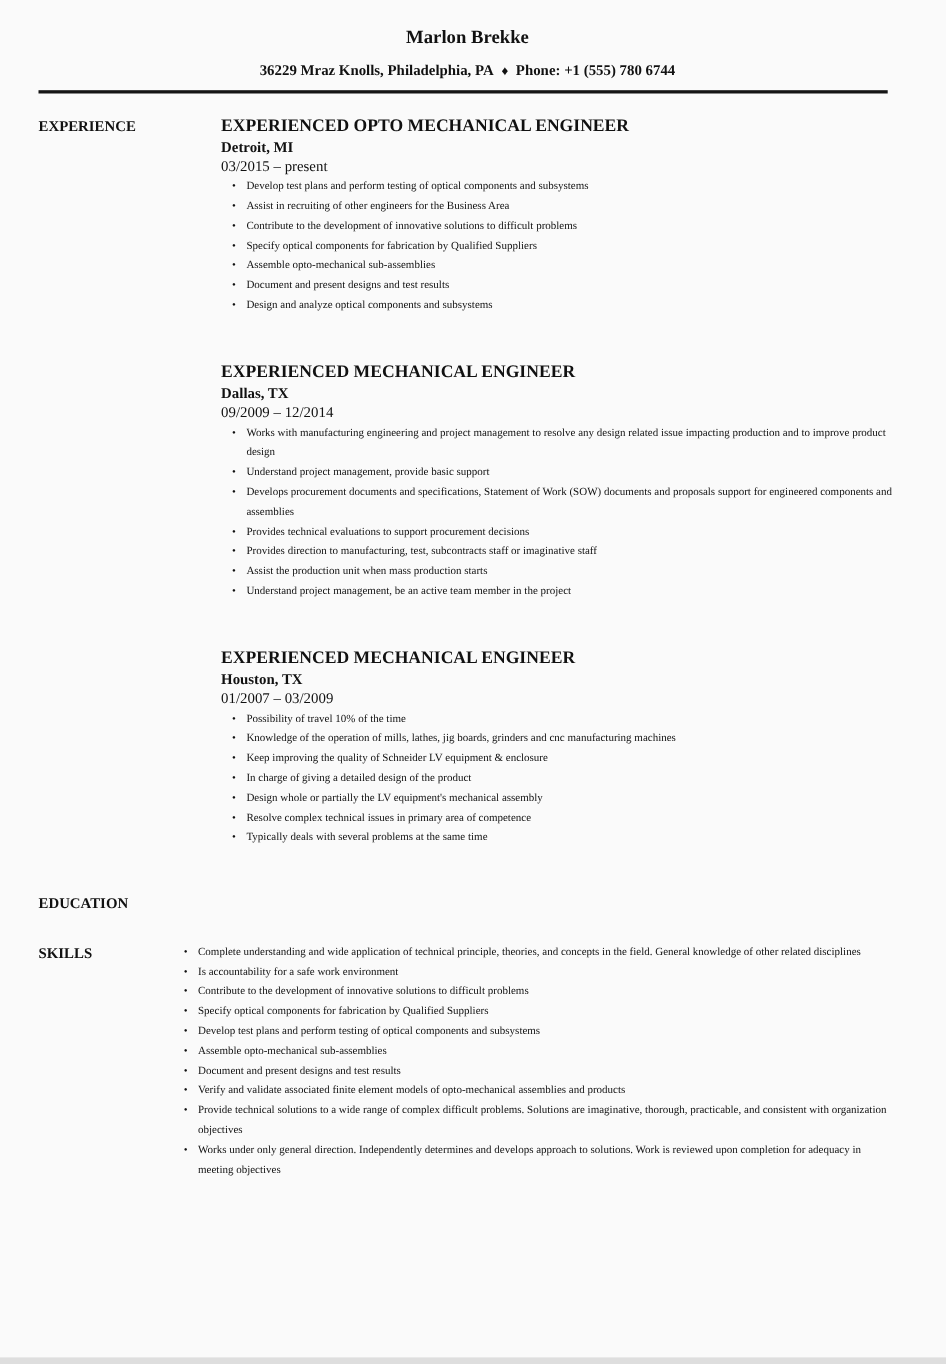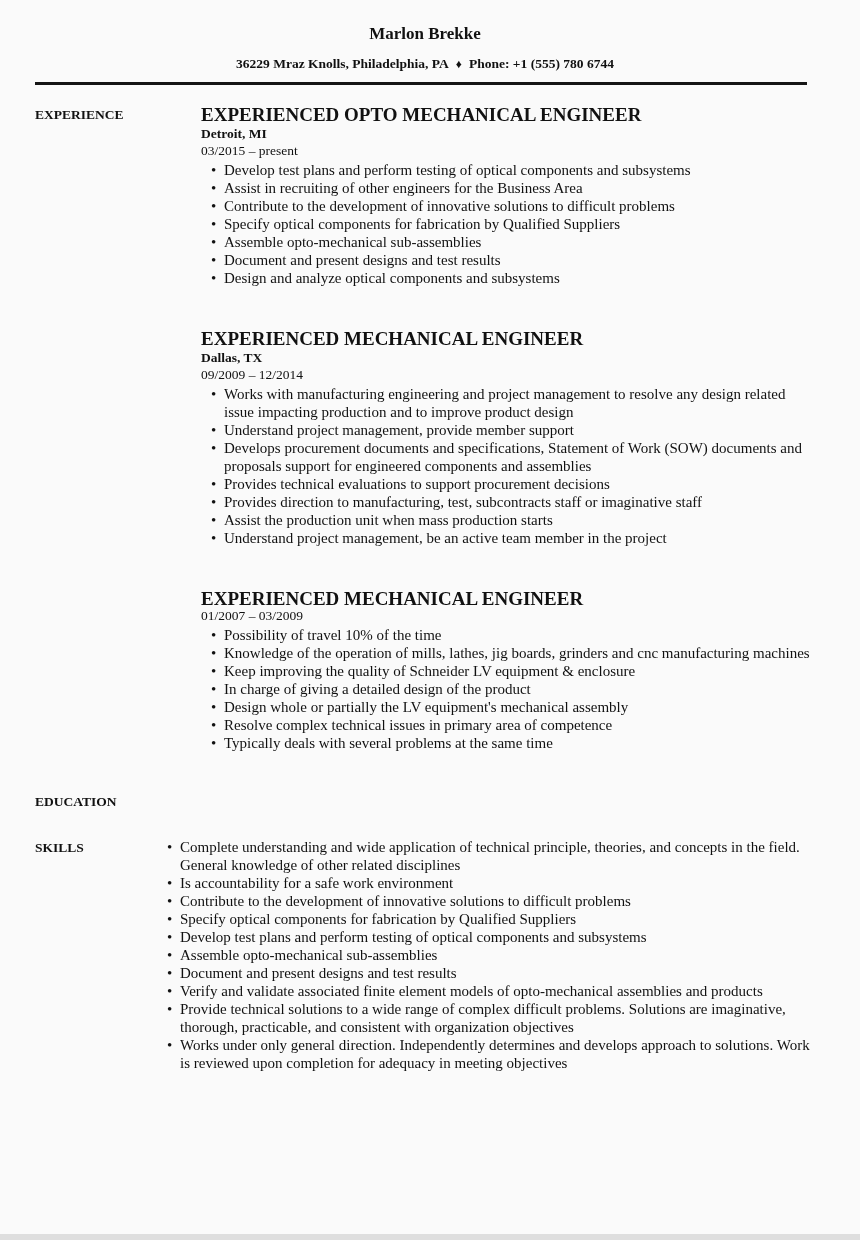--- a/index.html
+++ b/index.html
@@ -44,28 +44,28 @@
   .section-label {
     flex: 0 0 122px;
     width: 122px;
     font-weight: bold;
     font-size: 13.5px;
     line-height: 19px;
   }
   .section-content { flex: 1; min-width: 0; }
   .job { margin-bottom: 42px; }
   .job:last-child { margin-bottom: 0; }
-  .job-title { font-weight: bold; font-size: 19px; line-height: 19px; }
+  .job-title { font-weight: bold; font-size: 16px; line-height: 19px; }
   .job-location { font-weight: bold; font-size: 13.5px; line-height: 18px; margin-top: 1px; }
   .job-dates { font-size: 13.5px; line-height: 16px; margin-bottom: 2px; }
   ul.bullets { margin: 0; padding: 0; list-style: none; }
   ul.bullets li {
     position: relative;
     padding-left: 23px;
-    font-size: 15px;
+    font-size: 10px;
     line-height: 18px;
   }
   ul.bullets li::before {
     content: "\2022";
     position: absolute;
     left: 10px;
     top: 0;
   }
   .school { font-weight: bold; font-size: 13.5px; line-height: 19px; }
   .degree { font-weight: bold; font-size: 13.5px; line-height: 19px; margin-top: 2px; }
@@ -106,31 +106,32 @@
             <li>Design and analyze optical components and subsystems</li>
           </ul>
   </div>
 
   <div class="job">
     <div class="job-title">EXPERIENCED MECHANICAL ENGINEER</div>
     <div class="job-location">Dallas, TX</div>
     <div class="job-dates">09/2009 – 12/2014</div>
     <ul class="bullets">
             <li>Works with manufacturing engineering and project management to resolve any design related issue impacting production and to improve product design</li>
-            <li>Understand project management, provide member support</li>
+            <li>Understand project management, provide basic support</li>
             <li>Develops procurement documents and specifications, Statement of Work (SOW) documents and proposals support for engineered components and assemblies</li>
             <li>Provides technical evaluations to support procurement decisions</li>
             <li>Provides direction to manufacturing, test, subcontracts staff or imaginative staff</li>
             <li>Assist the production unit when mass production starts</li>
             <li>Understand project management, be an active team member in the project</li>
           </ul>
   </div>
 
   <div class="job">
     <div class="job-title">EXPERIENCED MECHANICAL ENGINEER</div>
+    <div class="job-location">Houston, TX</div>
     <div class="job-dates">01/2007 – 03/2009</div>
     <ul class="bullets">
             <li>Possibility of travel 10% of the time</li>
             <li>Knowledge of the operation of mills, lathes, jig boards, grinders and cnc manufacturing machines</li>
             <li>Keep improving the quality of Schneider LV equipment &amp; enclosure</li>
             <li>In charge of giving a detailed design of the product</li>
             <li>Design whole or partially the LV equipment's mechanical assembly</li>
             <li>Resolve complex technical issues in primary area of competence</li>
             <li>Typically deals with several problems at the same time</li>
           </ul>

